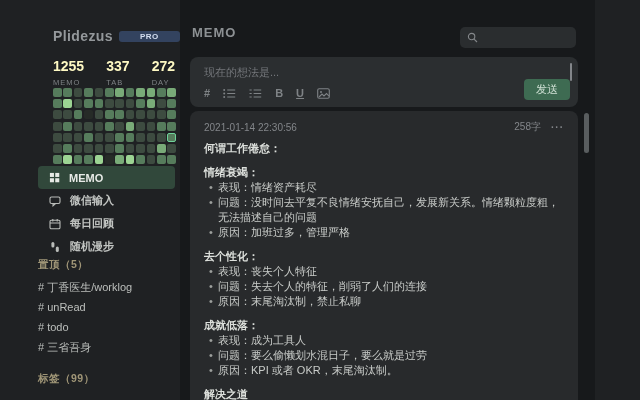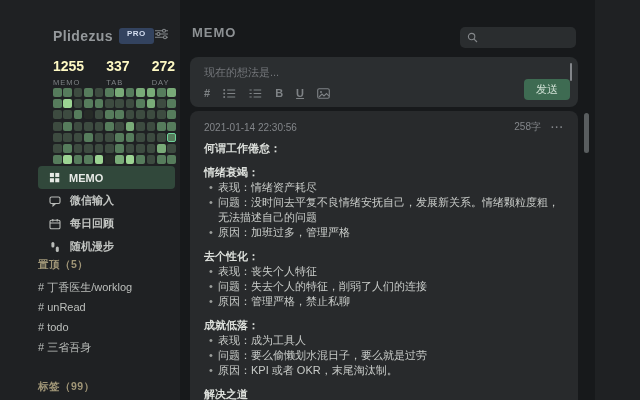--- a/index.html
+++ b/index.html
@@ -4,24 +4,24 @@
 <style>
   html,body{margin:0;padding:0;}
   body{
     width:640px;height:400px;overflow:hidden;position:relative;
     background:#1f2123;
     font-family:"Liberation Sans","DejaVu Sans",sans-serif;
     -webkit-font-smoothing:antialiased;
   }
   
   .sidebar{position:absolute;left:0;top:0;width:180px;height:400px;background:#1f2123;}
-  .logo-row{position:absolute;left:53px;right:16px;top:28px;display:flex;}
+  .logo-row{position:absolute;left:53px;right:16px;top:28px;display:flex;align-items:center;}
   .logo{font-size:14px;font-weight:bold;color:#94989b;letter-spacing:.4px;}
   .badge{margin-left:6px;font-size:8px;font-weight:bold;color:#d3ddef;background:#33435f;
-         padding:1px 8px;border-radius:3px;letter-spacing:.5px;}
+         padding:1px 21px;border-radius:3px;letter-spacing:.5px;}
   .sliders{margin-left:auto;color:#84888b;display:flex;}
   .stats{position:absolute;left:53px;top:56px;width:122px;display:flex;justify-content:space-between;}
   .stat .num{font-size:14px;font-weight:bold;color:#fef9c3;line-height:20px;}
   .stat .lbl{font-size:7.5px;color:#7f8386;letter-spacing:1px;margin-top:2px;}
   .heatmap{position:absolute;left:53px;top:88px;display:grid;
            grid-template-columns:repeat(12,8.6px);gap:2.2px 1.8px;}
   .cell{width:8.6px;height:9px;border-radius:2px;box-sizing:border-box;}
   .menu{position:absolute;left:38px;top:166px;width:137px;}
   .menu-item{display:flex;align-items:center;height:23px;padding-left:11px;border-radius:4px;
              color:#c2c5c2;font-size:11px;cursor:pointer;font-weight:bold;}
@@ -218,21 +218,21 @@
         <span>随机漫步</span>
       </div>
     </div>
   <div class="sec-header" style="top:258px;">置顶（5）</div>
   <div class="tags" id="pinned">
       <div class="tag-item"># 丁香医生/worklog</div>
       <div class="tag-item"># unRead</div>
       <div class="tag-item"># todo</div>
       <div class="tag-item"># 三省吾身</div>
     </div>
-  <div class="sec-header" style="top:380px;">标签（99）</div>
+  <div class="sec-header" style="top:372px;">标签（99）</div>
 </div>
 
 <div class="main">
   <div class="main-title">MEMO</div>
   <div class="search">
     <span class="si">
         <svg width="11" height="11" viewBox="0 0 11 11" fill="none" stroke="currentColor" stroke-width="1.1">
           <circle cx="4.6" cy="4.6" r="3.2"></circle>
           <path d="M7.1 7.1l2.9 2.9"></path>
         </svg>
@@ -301,21 +301,21 @@
             <div class="b-row">
               <span class="b-dot">•</span>
               <span class="b-txt">表现：丧失个人特征</span>
             </div>
             <div class="b-row">
               <span class="b-dot">•</span>
               <span class="b-txt">问题：失去个人的特征，削弱了人们的连接</span>
             </div>
             <div class="b-row">
               <span class="b-dot">•</span>
-              <span class="b-txt">原因：管理严格，禁止私聊</span>
+              <span class="b-txt">原因：末尾淘汰制，禁止私聊</span>
             </div>
           </div>
           <div class="m-sec">
             <h4>成就低落：</h4>
             <div class="b-row">
               <span class="b-dot">•</span>
               <span class="b-txt">表现：成为工具人</span>
             </div>
             <div class="b-row">
               <span class="b-dot">•</span>

